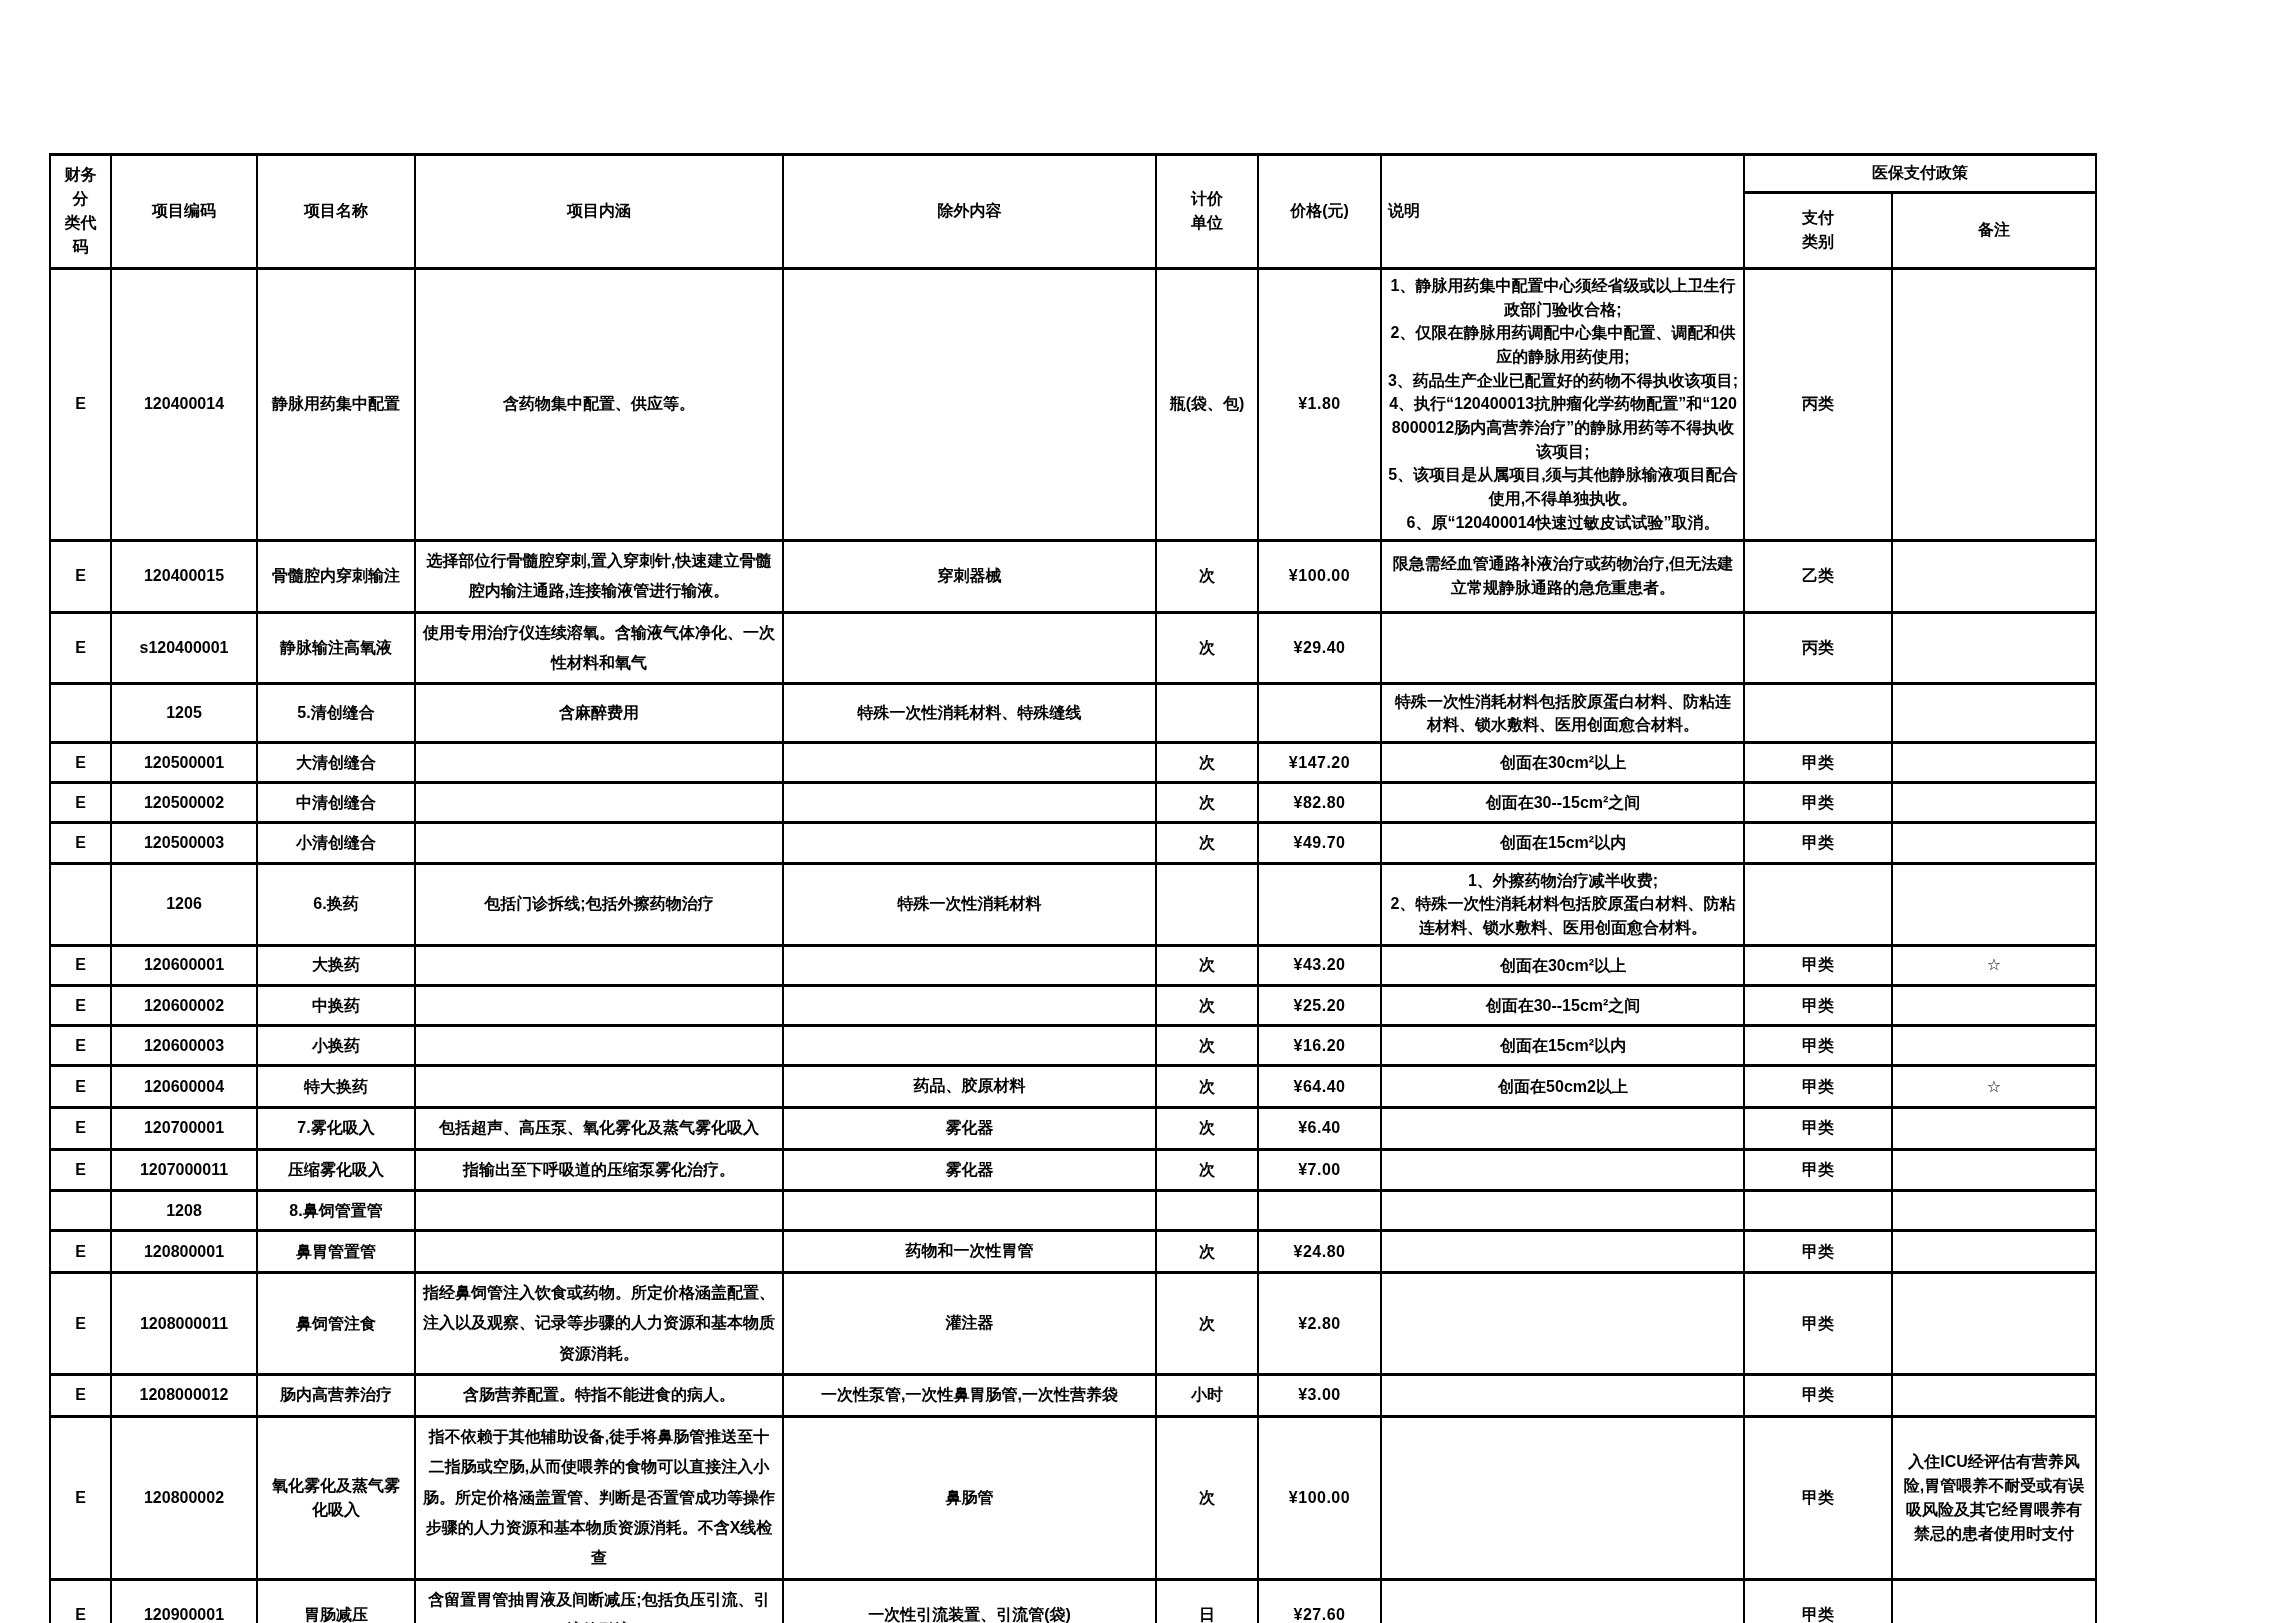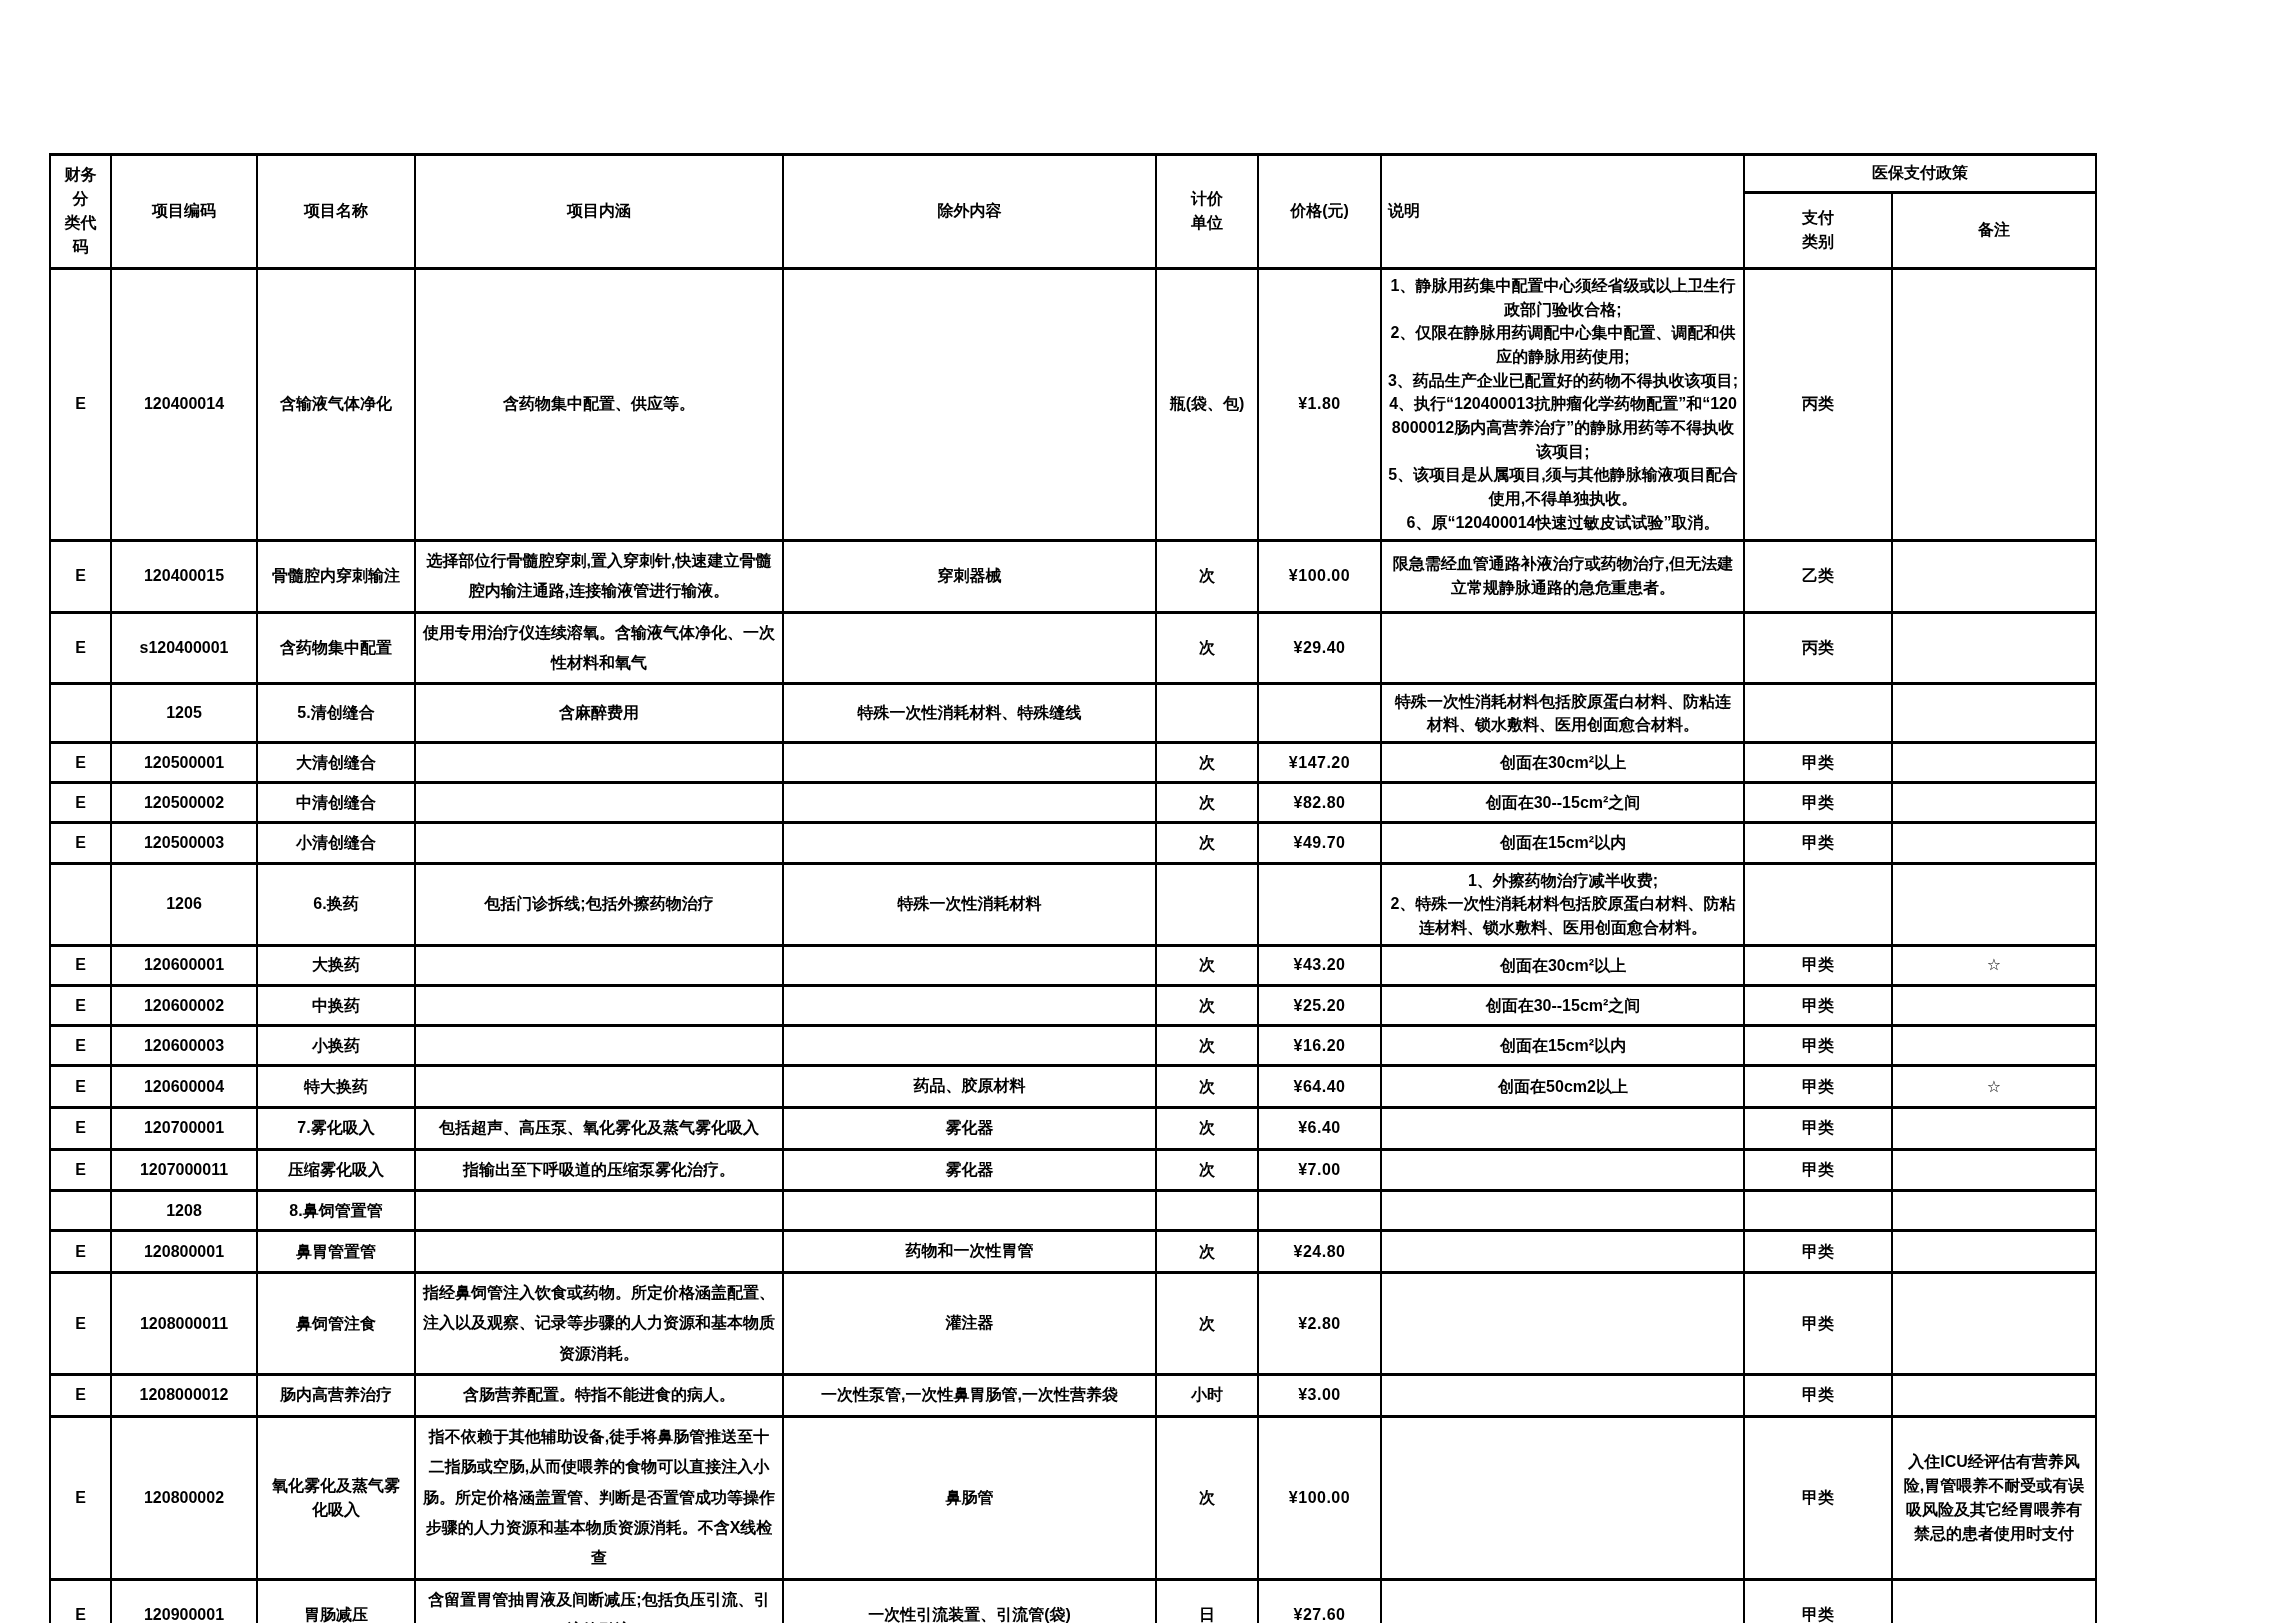--- a/index.html
+++ b/index.html
@@ -94,21 +94,21 @@
       <tr class="sub-row">
         <th class="pre">支付
 类别</th>
         <th>备注</th>
       </tr>
     </thead>
     <tbody id="rows">
         <tr>
     <td class="cell-fin">E</td>
     <td class="cell-code">120400014</td>
-    <td class="cell-name">含输液气体净化</td>
+    <td class="cell-name">静脉用药集中配置</td>
     <td class="cell-content">含药物集中配置、供应等。</td>
     <td class="cell-excl"></td>
     <td class="cell-unit">瓶(袋、包)</td>
     <td class="cell-price">¥1.80</td>
     <td class="cell-note">1、静脉用药集中配置中心须经省级或以上卫生行政部门验收合格;
 2、仅限在静脉用药调配中心集中配置、调配和供应的静脉用药使用;
 3、药品生产企业已配置好的药物不得执收该项目;
 4、执行“120400013抗肿瘤化学药物配置”和“1208000012肠内高营养治疗”的静脉用药等不得执收该项目;
 5、该项目是从属项目,须与其他静脉输液项目配合使用,不得单独执收。
 6、原“120400014快速过敏皮试试验”取消。</td>
@@ -123,21 +123,21 @@
     <td class="cell-excl">穿刺器械</td>
     <td class="cell-unit">次</td>
     <td class="cell-price">¥100.00</td>
     <td class="cell-note">限急需经血管通路补液治疗或药物治疗,但无法建立常规静脉通路的急危重患者。</td>
     <td class="cell-pay">乙类</td>
     <td class="cell-remark"></td>
   </tr>
         <tr>
     <td class="cell-fin">E</td>
     <td class="cell-code">s120400001</td>
-    <td class="cell-name">含药物集中配置</td>
+    <td class="cell-name">静脉输注高氧液</td>
     <td class="cell-content">使用专用治疗仪连续溶氧。含输液气体净化、一次性材料和氧气</td>
     <td class="cell-excl"></td>
     <td class="cell-unit">次</td>
     <td class="cell-price">¥29.40</td>
     <td class="cell-note"></td>
     <td class="cell-pay">丙类</td>
     <td class="cell-remark"></td>
   </tr>
         <tr>
     <td class="cell-fin"></td>

